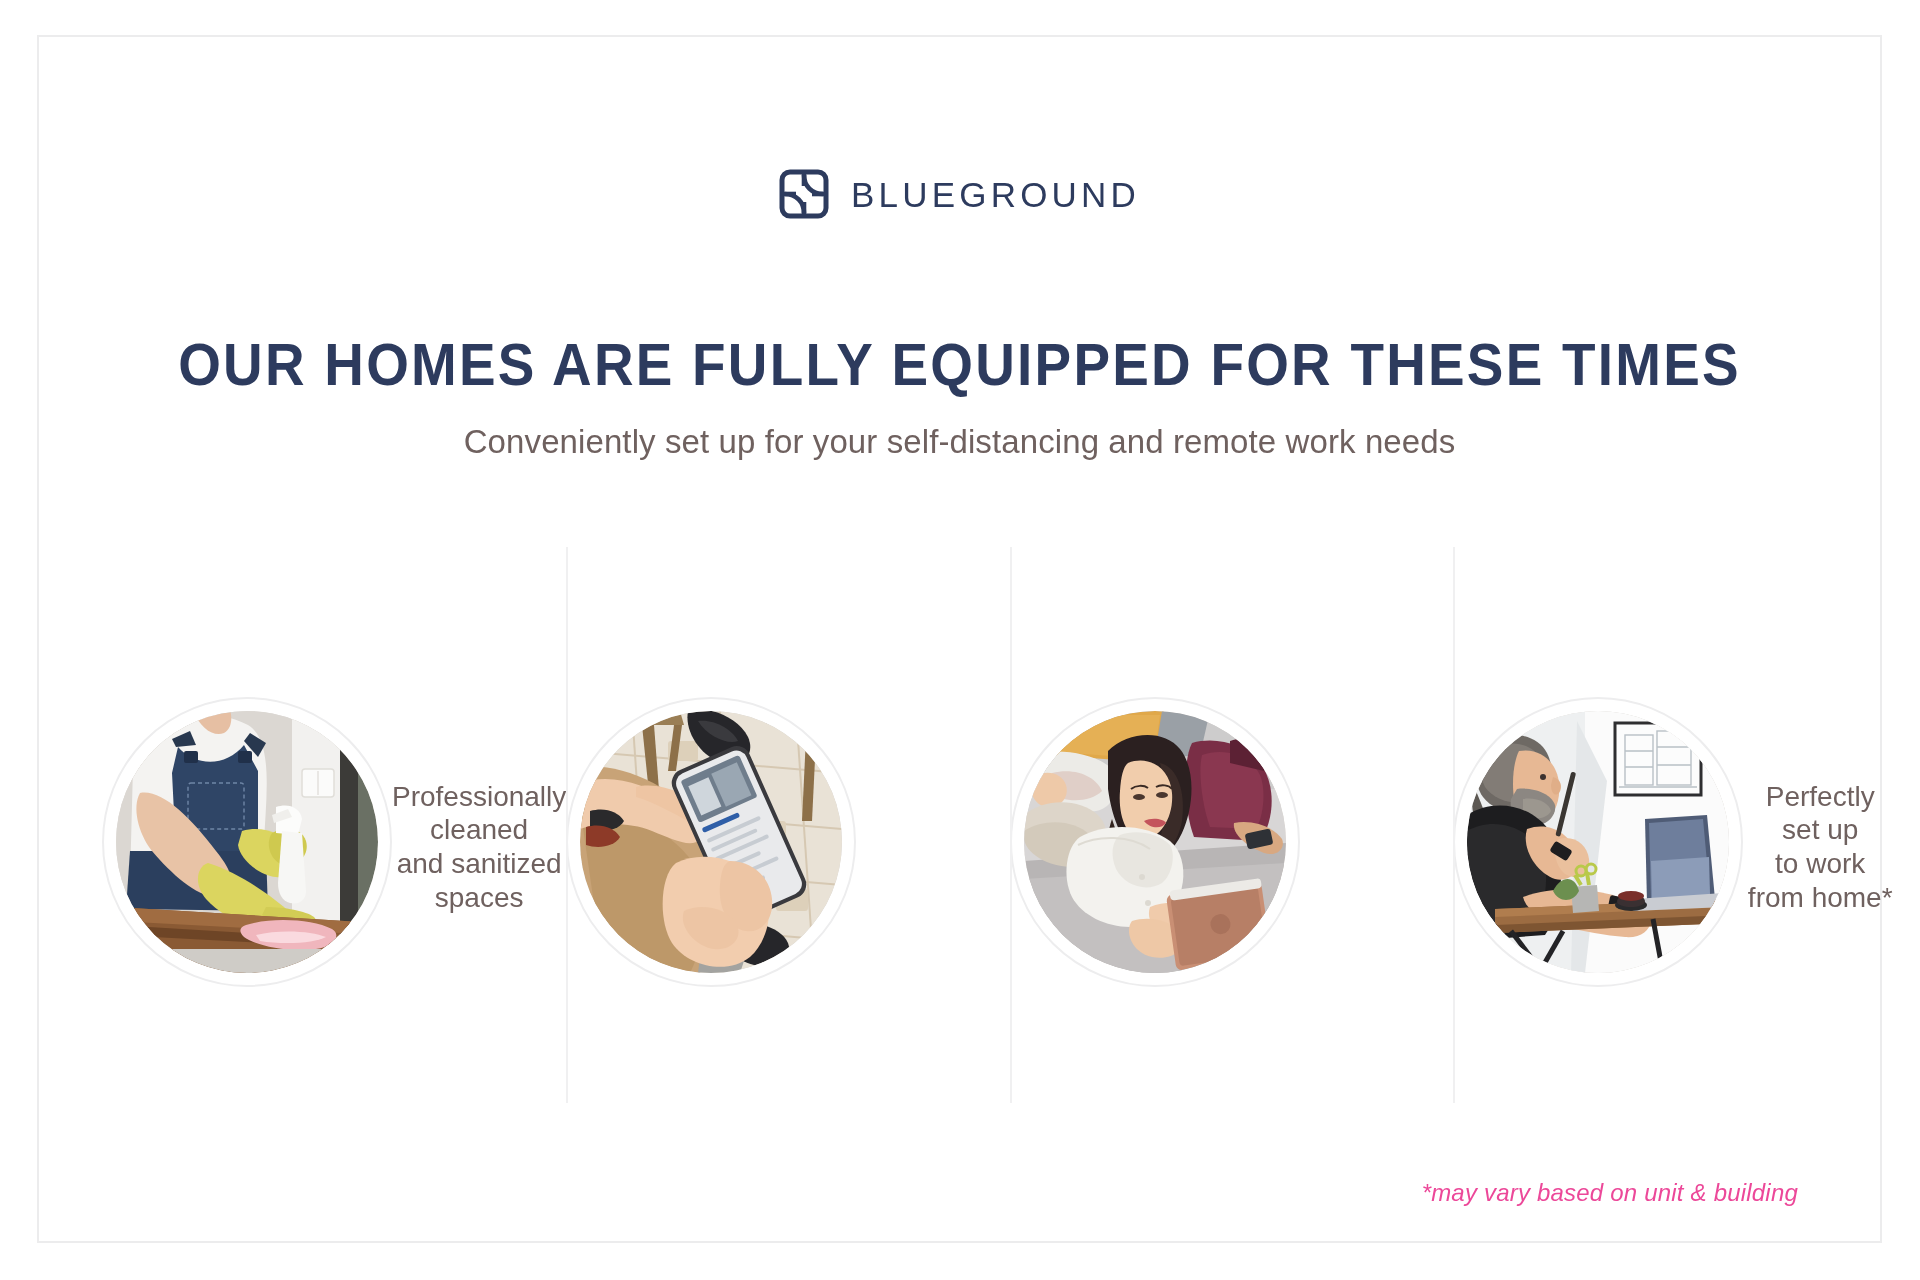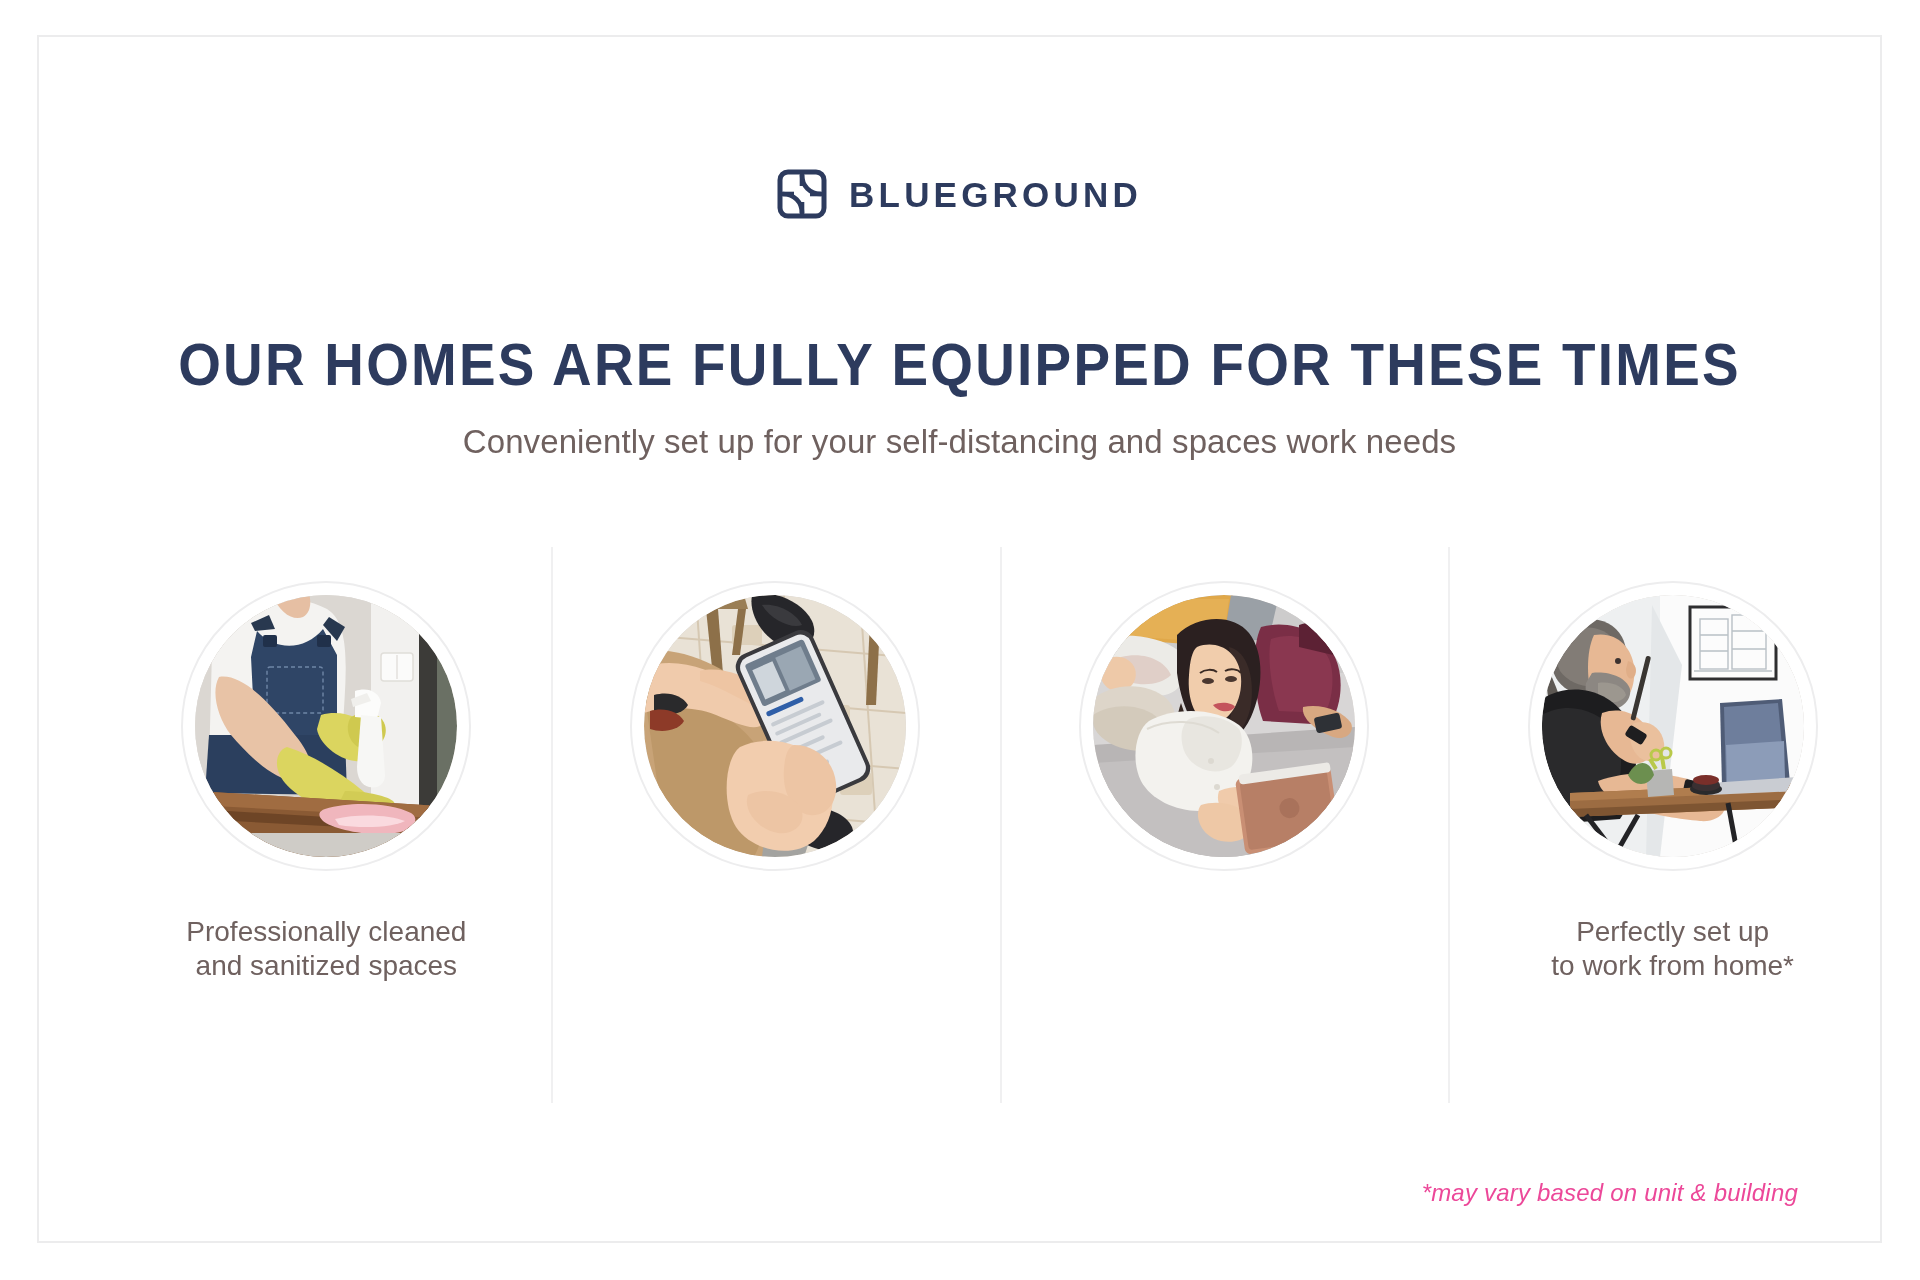--- a/index.html
+++ b/index.html
@@ -45,21 +45,21 @@
     gap: 22px;
   }
   .brand-mark {
     width: 50px;
     height: 50px;
     display: block;
   }
   .brand-word {
     font-family: "Liberation Sans", sans-serif;
     font-size: 35px;
-    font-weight: bold;
+    font-weight: normal;
     letter-spacing: 4.2px;
     color: #2d3b5e;
     line-height: 1;
     white-space: nowrap;
   }
 
   
   .headline {
     position: absolute;
     left: 0;
@@ -97,21 +97,21 @@
     left: 63px;
     top: 510px;
     width: 1795px;
     height: 556px;
     display: flex;
   }
   .feature {
     position: relative;
     flex: 1 1 0;
     display: flex;
-    flex-direction: column;
+    flex-direction: row;
     align-items: center;
   }
   .feature + .feature::before {
     content: "";
     position: absolute;
     left: 0;
     top: 0;
     width: 2px;
     height: 556px;
     background: #f0f0f1;
@@ -176,21 +176,21 @@
           <path d="M45 25 L33 25" stroke="#2d3b5e" stroke-width="4.6" fill="none"></path>
           <path d="M25 6 C25 17 33 25 44 25" stroke="#2d3b5e" stroke-width="4.6" fill="none"></path>
           <path d="M6 25 C17 25 25 33 25 44" stroke="#2d3b5e" stroke-width="4.6" fill="none"></path>
         </svg>
       </span>
       <span class="brand-word">BLUEGROUND</span>
     </div>
 
     <h1 class="headline">OUR HOMES ARE FULLY EQUIPPED FOR THESE TIMES</h1>
 
-    <p class="subtitle">Conveniently set up for your self-distancing and spaces work needs</p>
+    <p class="subtitle">Conveniently set up for your self-distancing and remote work needs</p>
 
     <div class="features">
 
       <div class="feature">
         <div class="photo-ring">
           <div class="photo">
             <svg viewBox="0 0 262 262" xmlns="http://www.w3.org/2000/svg">
               <defs>
                 <clipPath id="c1">
                     <circle cx="131" cy="131" r="131"></circle>

